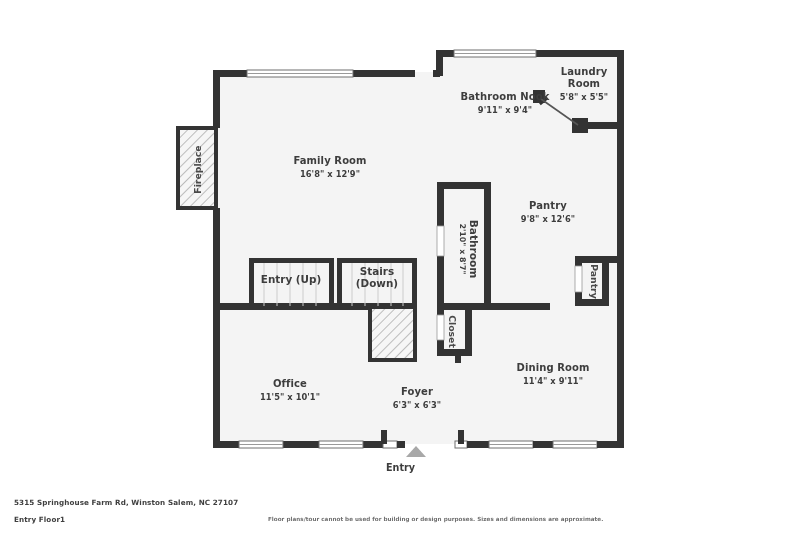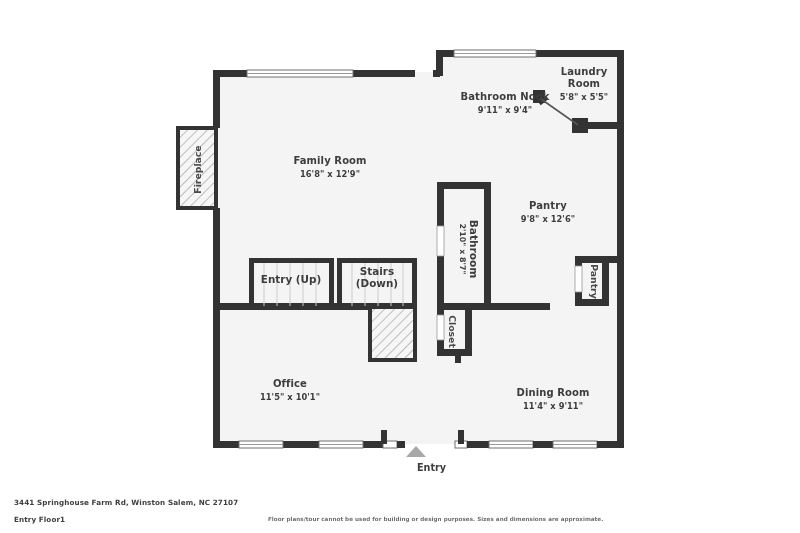--- a/index.html
+++ b/index.html
@@ -89,21 +89,21 @@
     font-size: 9.3px;
     font-weight: bold;
     color: #4a4a4a;
     pointer-events: none;
   }
   #entry-block {
     position: absolute;
     left: 386px;
     top: 446px;
     width: 60px;
-    text-align: right;
+    text-align: left;
   }
   #entry-marker {
     width: 0;
     height: 0;
     margin: 0 auto;
     border-left: 10px solid transparent;
     border-right: 10px solid transparent;
     border-bottom: 11px solid #a8a8a8;
   }
   #entry-caption {
@@ -306,30 +306,34 @@
     <span class="rname">Laundry
 Room</span>
     <span class="rdim">5'8" x 5'5"</span>
   </div>
 
   <div class="room-label" style="left:488px; top:200px; width:120px;">
     <span class="rname">Pantry</span>
     <span class="rdim">9'8" x 12'6"</span>
   </div>
 
-  <div class="room-label" style="left:488px; top:362px; width:130px;margin-top:25px;">
+  <div class="room-label" style="left:488px; top:362px; width:130px;">
     <span class="rname">Dining Room</span>
     <span class="rdim">11'4" x 9'11"</span>
   </div>
 
   <div class="room-label" style="left:225px; top:360px; width:130px;margin-top:18px;">
     <span class="rname">Office</span>
     <span class="rdim">11'5" x 10'1"</span>
   </div>
 
+  <div class="room-label" style="left:372px; top:386px; width:90px;">
+    <span class="rname">Foyer</span>
+    <span class="rdim">6'3" x 6'3"</span>
+  </div>
 
   <div class="vert-label" style="left:399px; top:238px; width:140px; transform: rotate(90deg);">
     <span class="rname">Bathroom</span>
     <span class="rdim">2'10" x 8'7"</span>
   </div>
 
   <div class="small-vert" style="left:172px; top:164px; width:50px; text-align:center; transform: rotate(-90deg);">Fireplace</div>
 
   <div class="small-vert" style="left:569px; top:276px; width:50px; text-align:center; transform: rotate(90deg);">Pantry</div>
 
@@ -340,15 +344,15 @@
   <div class="stair-label" style="left:340px; top:265px; width:74px;">Stairs
 (Down)</div>
 
   <div id="entry-block">
     <div id="entry-marker"></div>
     <div id="entry-caption">Entry</div>
   </div>
 
 </div>
 
-<div id="footer-address">3441 Springhouse Farm Rd, Winston Salem, NC 27107</div>
+<div id="footer-address">5315 Springhouse Farm Rd, Winston Salem, NC 27107</div>
 <div id="footer-floor">Entry Floor1</div>
 <div id="footer-disclaimer">Floor plans/tour cannot be used for building or design purposes. Sizes and dimensions are approximate.</div>
 
 </body></html>

